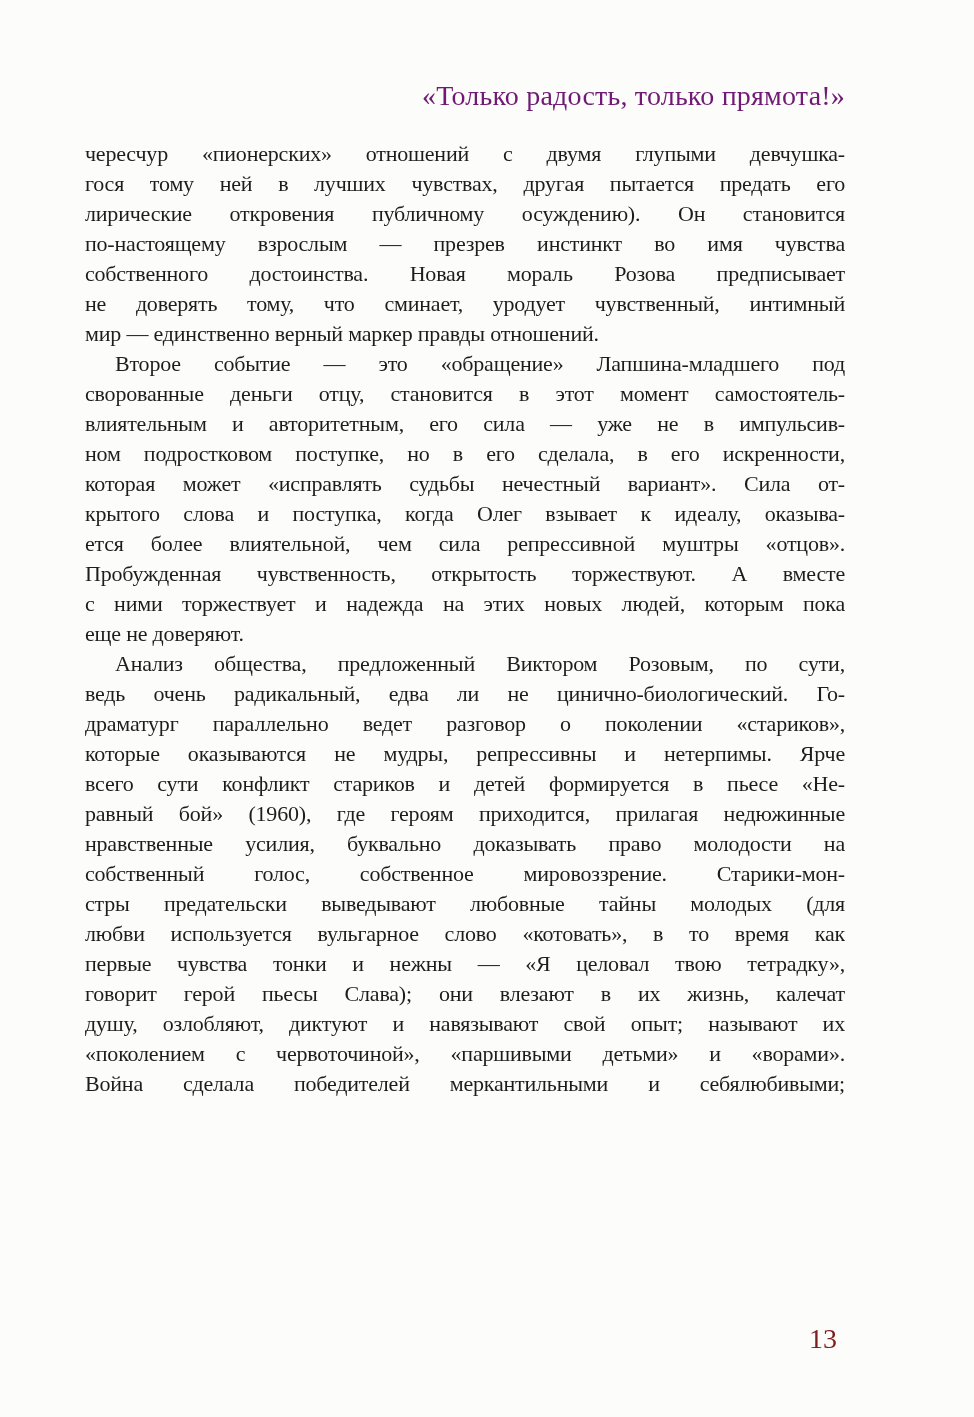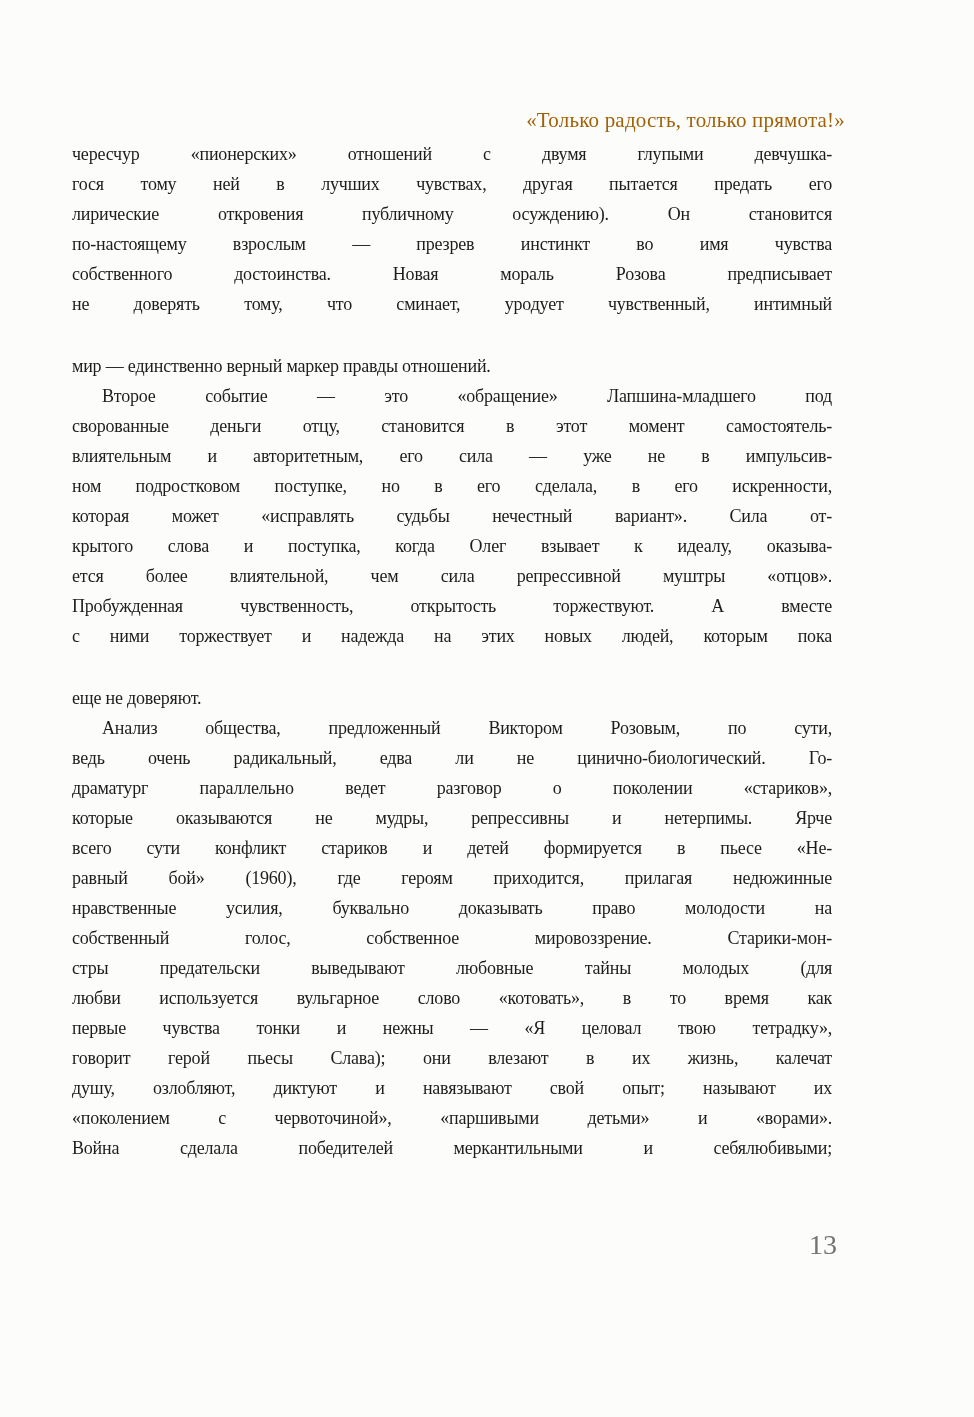--- a/index.html
+++ b/index.html
@@ -16,64 +16,62 @@
     overflow: hidden;
     font-family: "Liberation Serif", "DejaVu Serif", serif;
     color: #1d1d1d;
   }
   .running-header {
     position: absolute;
     top: 84px;
     left: 85px;
     width: 760px;
     text-align: right;
-    font-size: 21px;
+    font-size: 28px;
     line-height: 24px;
     letter-spacing: 0.2px;
-    color: #a16207;
-    margin-top: 24px;
+    color: #701a75;
   }
   .body-text {
     position: absolute;
     top: 139px;
-    left: 72px;
+    left: 85px;
     width: 760px;
-    font-size: 18px;
+    font-size: 22px;
     letter-spacing: -0.2px;
     color: #1d1d1d;
   }
   .paragraph {
     margin: 0;
     padding: 0;
   }
   .text-line {
     height: 30px;
     line-height: 30px;
     white-space: nowrap;
     text-align: justify;
     text-align-last: justify;
     overflow: hidden;
   }
   .text-line.last-left {
     text-align: center;
     text-align-last: left;
-    margin-top: 32px;
   }
   .text-line.indented {
     padding-left: 30px;
   }
   .page-number {
     position: absolute;
-    top: 1228px;
+    top: 1322px;
     left: 85px;
     width: 752px;
     text-align: right;
     font-size: 28px;
     line-height: 34px;
-    color: #737373;
+    color: #7f1d1d;
   }
 </style>
 </head>
 <body>
 
 <div class="page">
 
   <div class="running-header">«Только радость, только прямота!»</div>
 
   <div class="body-text" id="body-text">

